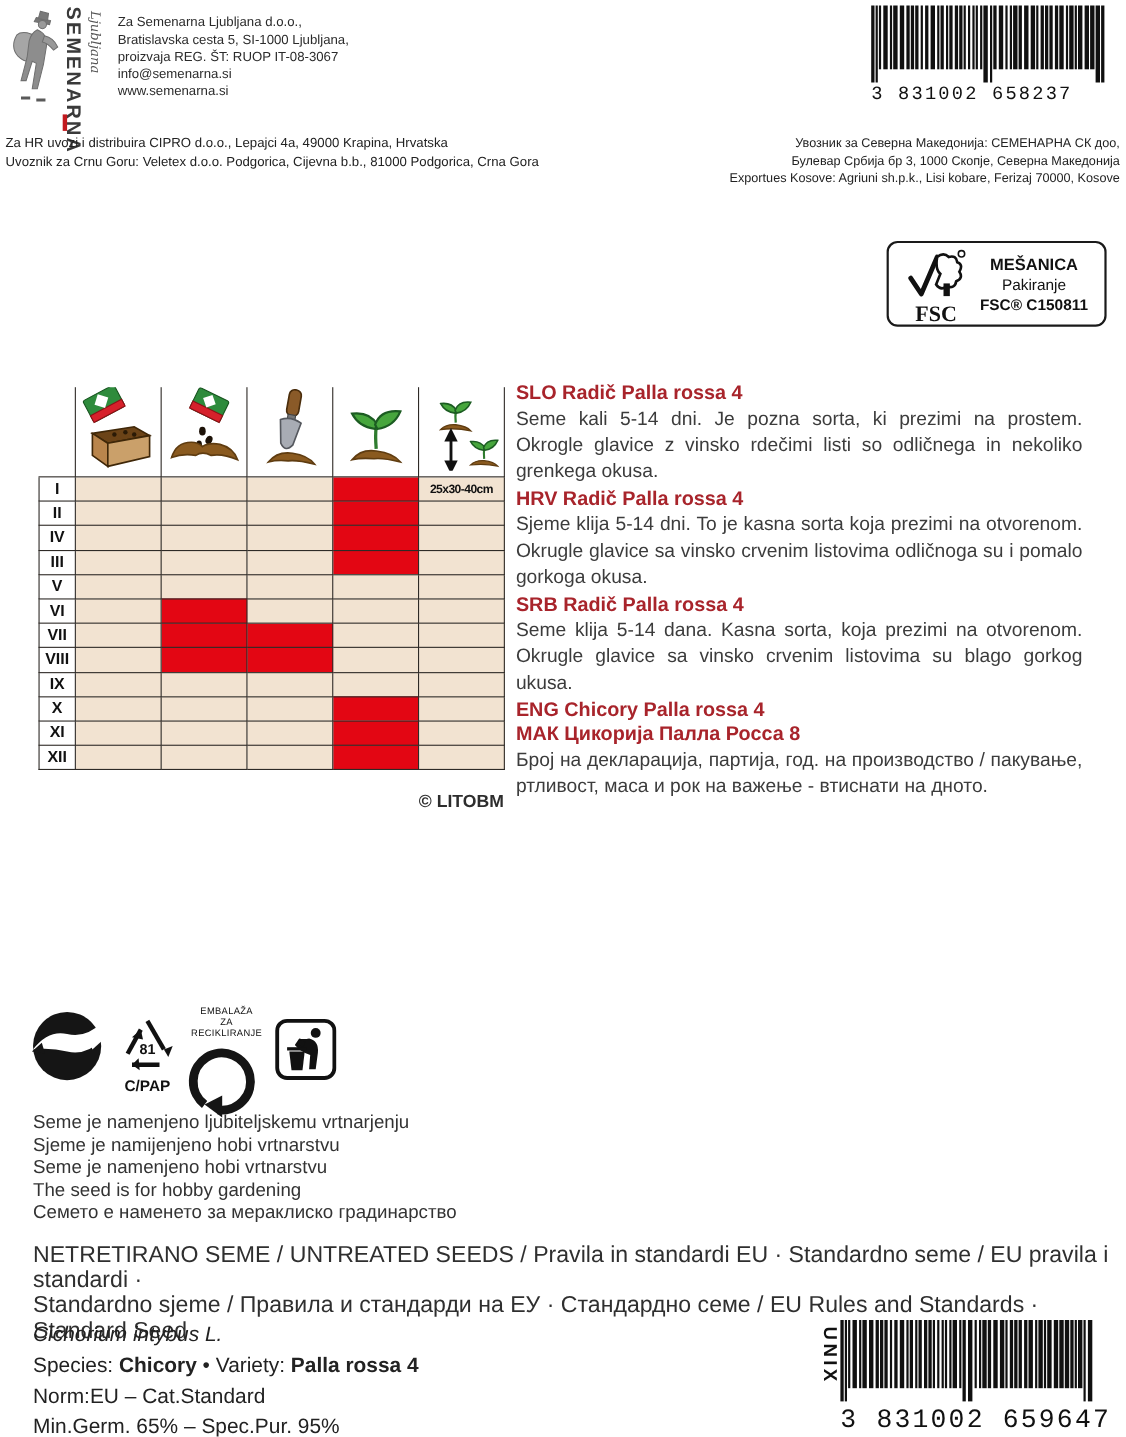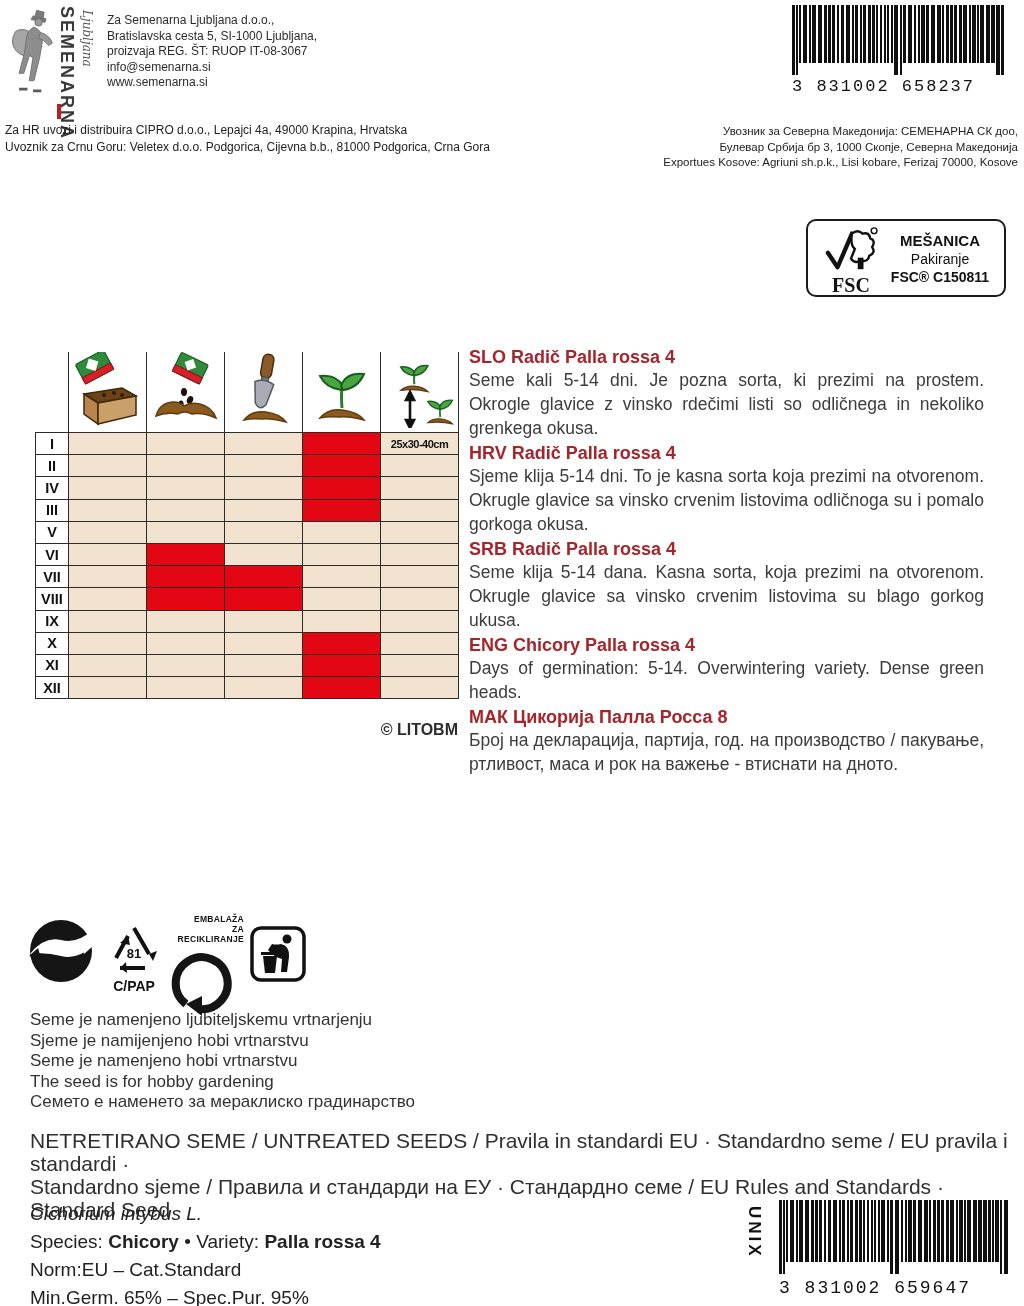--- a/index.html
+++ b/index.html
@@ -39,21 +39,21 @@
   .cal td.red{background:#e30613}
   .cal tr.hdr td{background:#fff;border-top:none;border-bottom:1.5px solid #2e2a26;height:78px;vertical-align:bottom}
   .cal td.spacing{font-size:11px;font-weight:bold;color:#111;letter-spacing:-0.5px}
   .credit{font-weight:bold;font-size:16px;color:#2d2d2d;text-align:right;width:423px}
 
   
   .desc{width:515px}
   .desc .dt{font-size:18px;color:#a8242b;font-weight:bold;line-height:22px}
   .desc .db{font-size:17.5px;color:#3c3c3c;line-height:24px;text-align:justify;margin-bottom:2px}
   .cpap-t{font-weight:bold;font-size:14px;color:#111;text-align:center}
-  .emb-t{font-size:8.5px;font-weight:bold;text-align:right;color:#111;line-height:10px;letter-spacing:.3px}
+  .emb-t{font-size:8.5px;font-weight:normal;text-align:center;color:#111;line-height:10px;letter-spacing:.3px}
 
   
   .hobby div{font-size:17px;line-height:20.5px;color:#333}
   .untreated div{font-size:21px;line-height:23px;color:#2f2f2f}
   .product div{font-size:19px;line-height:28px;color:#222}
   .latin{font-style:italic}
   .b{font-weight:bold}
   .unix-vert{writing-mode:vertical-rl;font-weight:bold;font-size:17px;letter-spacing:3px;color:#111;height:86px}
 </style>
 </head>
@@ -350,21 +350,20 @@
 <div class="abs credit" style="left:35px;top:721px">© LITOBM</div>
 
 <div class="abs desc" style="left:469px;top:346px">
   <div class="dt">SLO Radič Palla rossa 4</div>
   <div class="db">Seme kali 5-14 dni. Je pozna sorta, ki prezimi na prostem. Okrogle glavice z vinsko rdečimi listi so odličnega in nekoliko grenkega okusa.</div>
   <div class="dt">HRV Radič Palla rossa 4</div>
   <div class="db">Sjeme klija 5-14 dni. To je kasna sorta koja prezimi na otvorenom. Okrugle glavice sa vinsko crvenim listovima odličnoga su i pomalo gorkoga okusa.</div>
   <div class="dt">SRB Radič Palla rossa 4</div>
   <div class="db">Seme klija 5-14 dana. Kasna sorta, koja prezimi na otvorenom. Okrugle glavice sa vinsko crvenim listovima su blago gorkog ukusa.</div>
   <div class="dt">ENG Chicory Palla rossa 4</div>
-  <div class="db">Days of germination: 5-14. Overwintering variety. Dense green heads.</div>
   <div class="dt">МАК Цикорија Палла Росса 8</div>
   <div class="db">Број на декларација, партија, год. на производство / пакување, ртливост, маса и рок на важење - втиснати на дното.</div>
 </div>
 
 <div class="abs" style="left:28px;top:918px">
   <svg width="66" height="66" viewBox="0 0 66 66">
     <circle cx="33" cy="33" r="31" fill="#151515"></circle>
     <path d="M2 36 Q16 18 33 22 Q50 26 64 12 L64 28 Q50 42 33 38 Q18 34 2 36 Z" fill="#fff"></path>
     <path d="M10 30 l-9 8 12 2 z" fill="#151515"></path>
     <path d="M56 36 l9-8 -12-2 z" fill="#fff"></path>
@@ -479,14 +478,14 @@
       <i style="left:188px;width:4px;height:62px"></i>
       <i style="left:194px;width:4px;height:62px"></i>
       <i style="left:199px;width:4px;height:62px"></i>
       <i style="left:204px;width:4px;height:62px"></i>
       <i style="left:209px;width:3px;height:62px"></i>
       <i style="left:213px;width:2px;height:62px"></i>
       <i style="left:216px;width:4px;height:62px"></i>
       <i style="left:221px;width:2px;height:74px"></i>
       <i style="left:225px;width:4px;height:74px"></i>
     </div>
-  <div class="bc-digits" style="font-size:18px">3 831002 659647</div>
+  <div class="bc-digits" style="font-size:24px">3 831002 659647</div>
 </div>
 
 </body></html>

